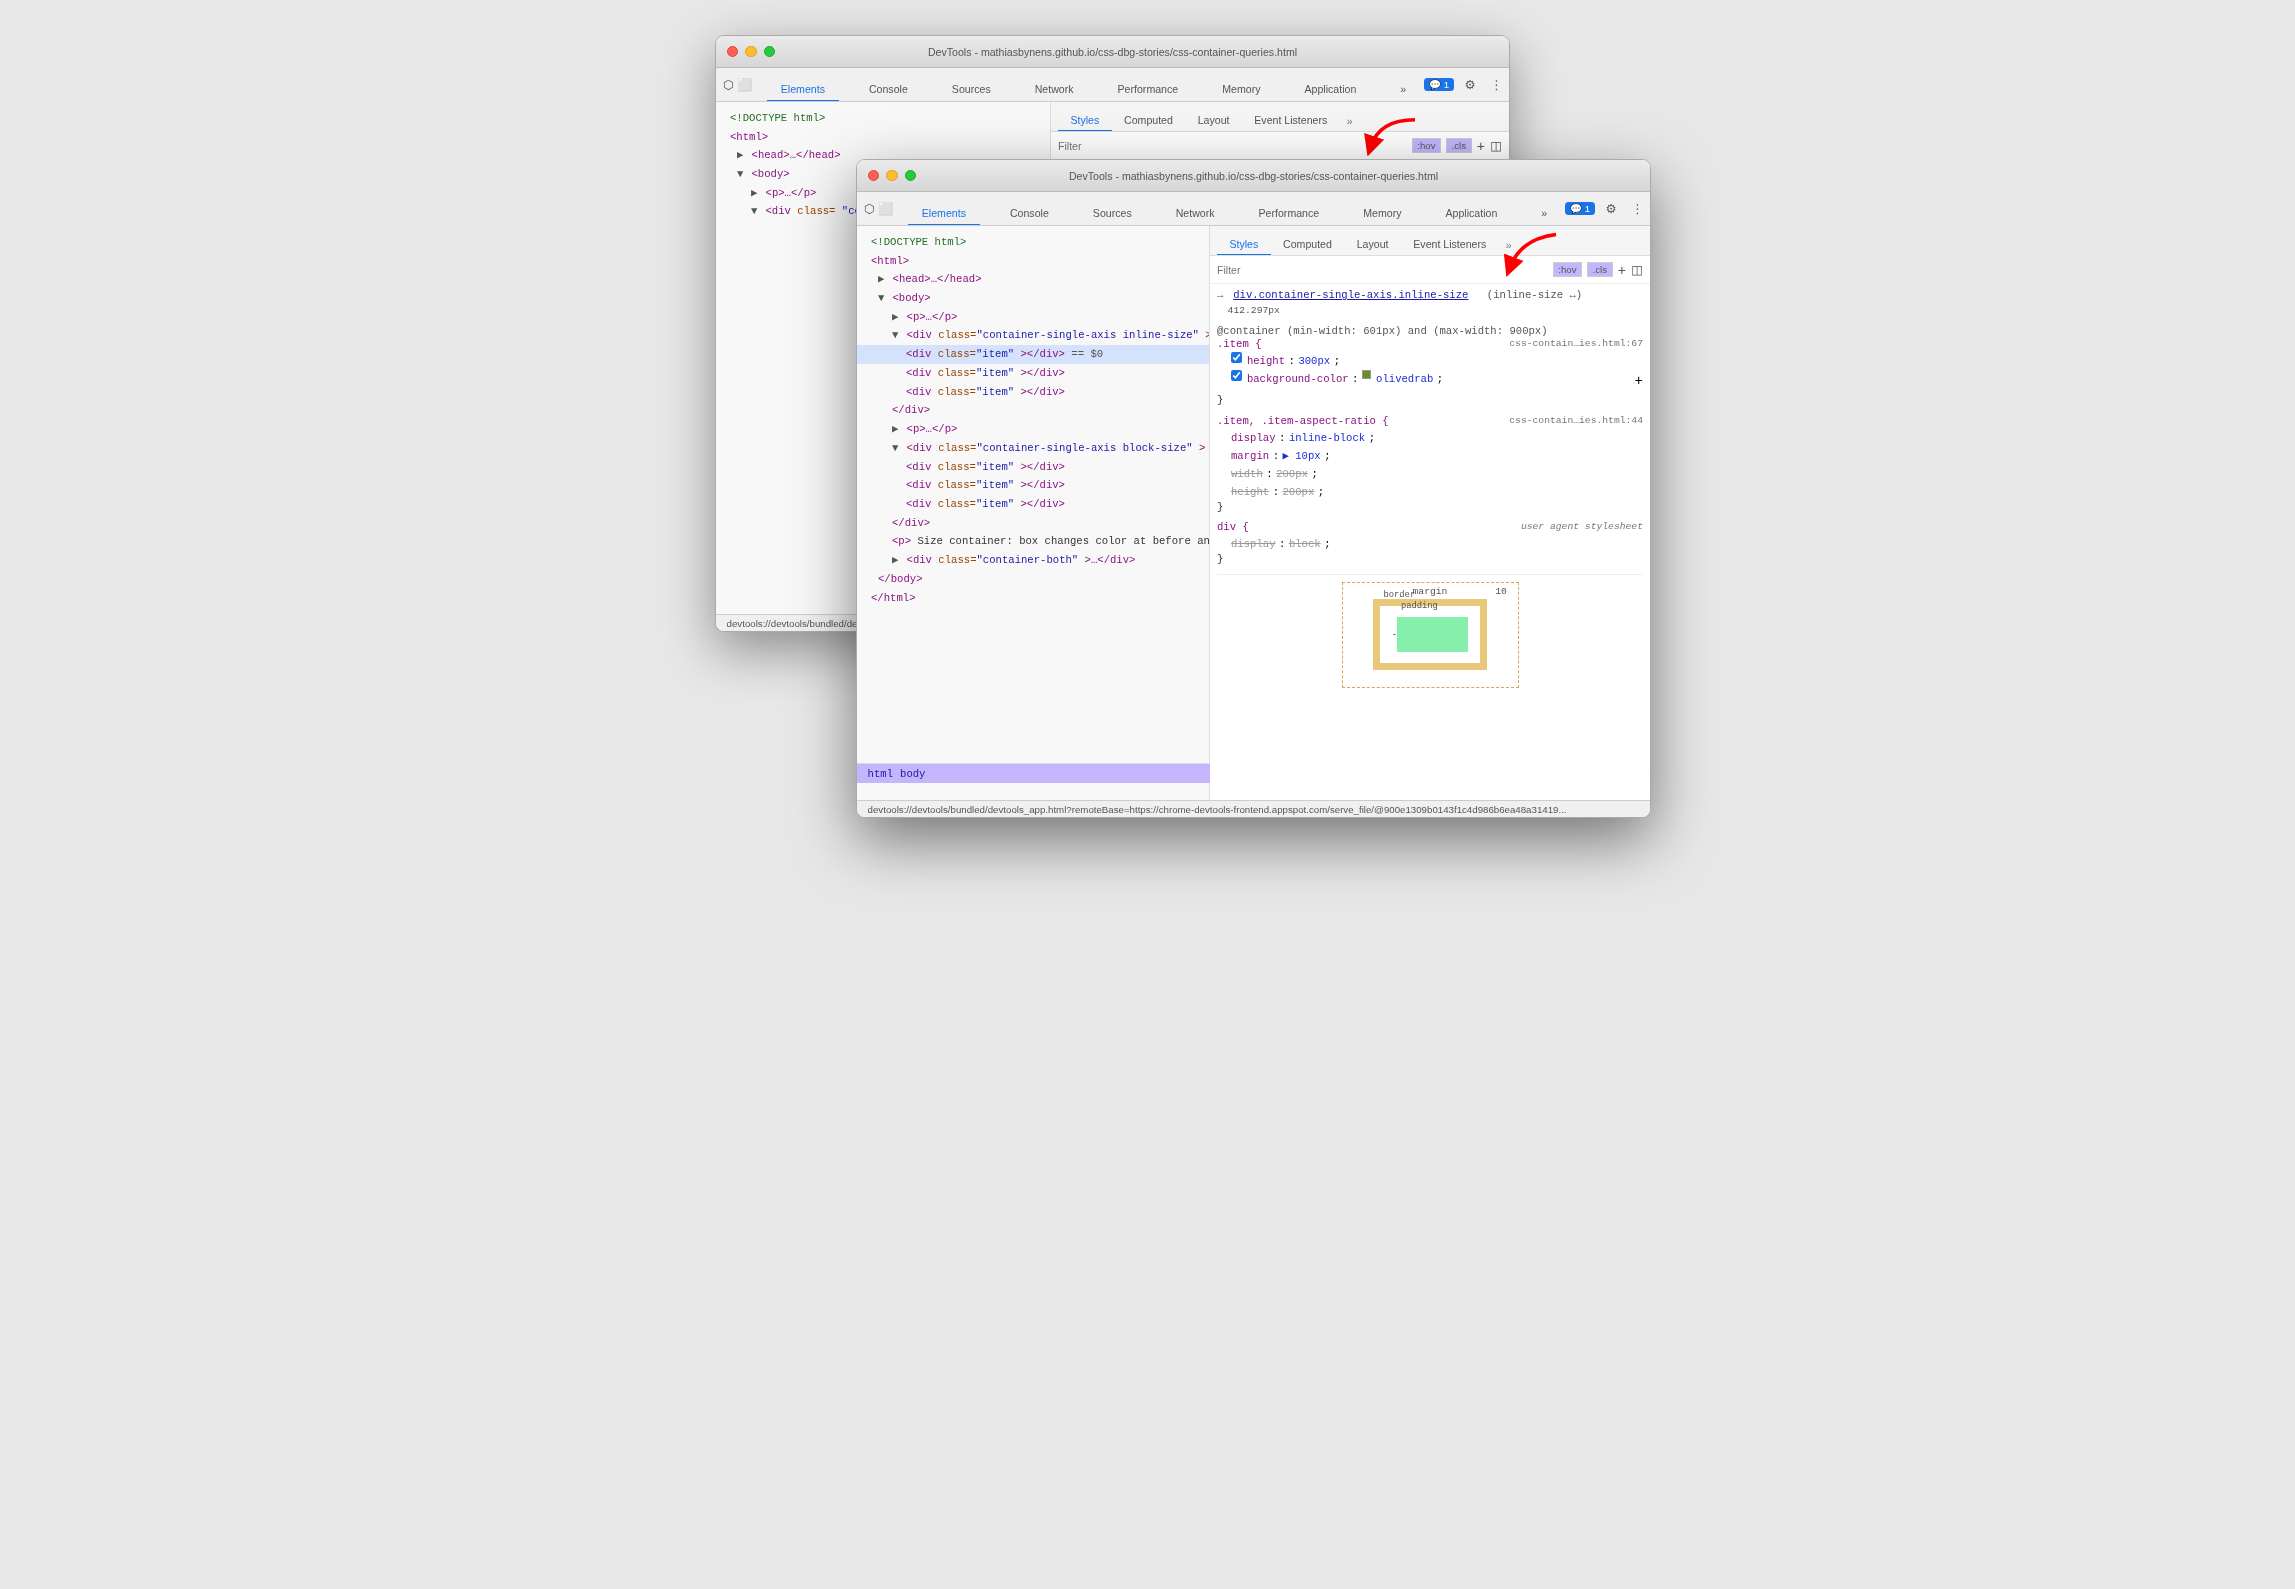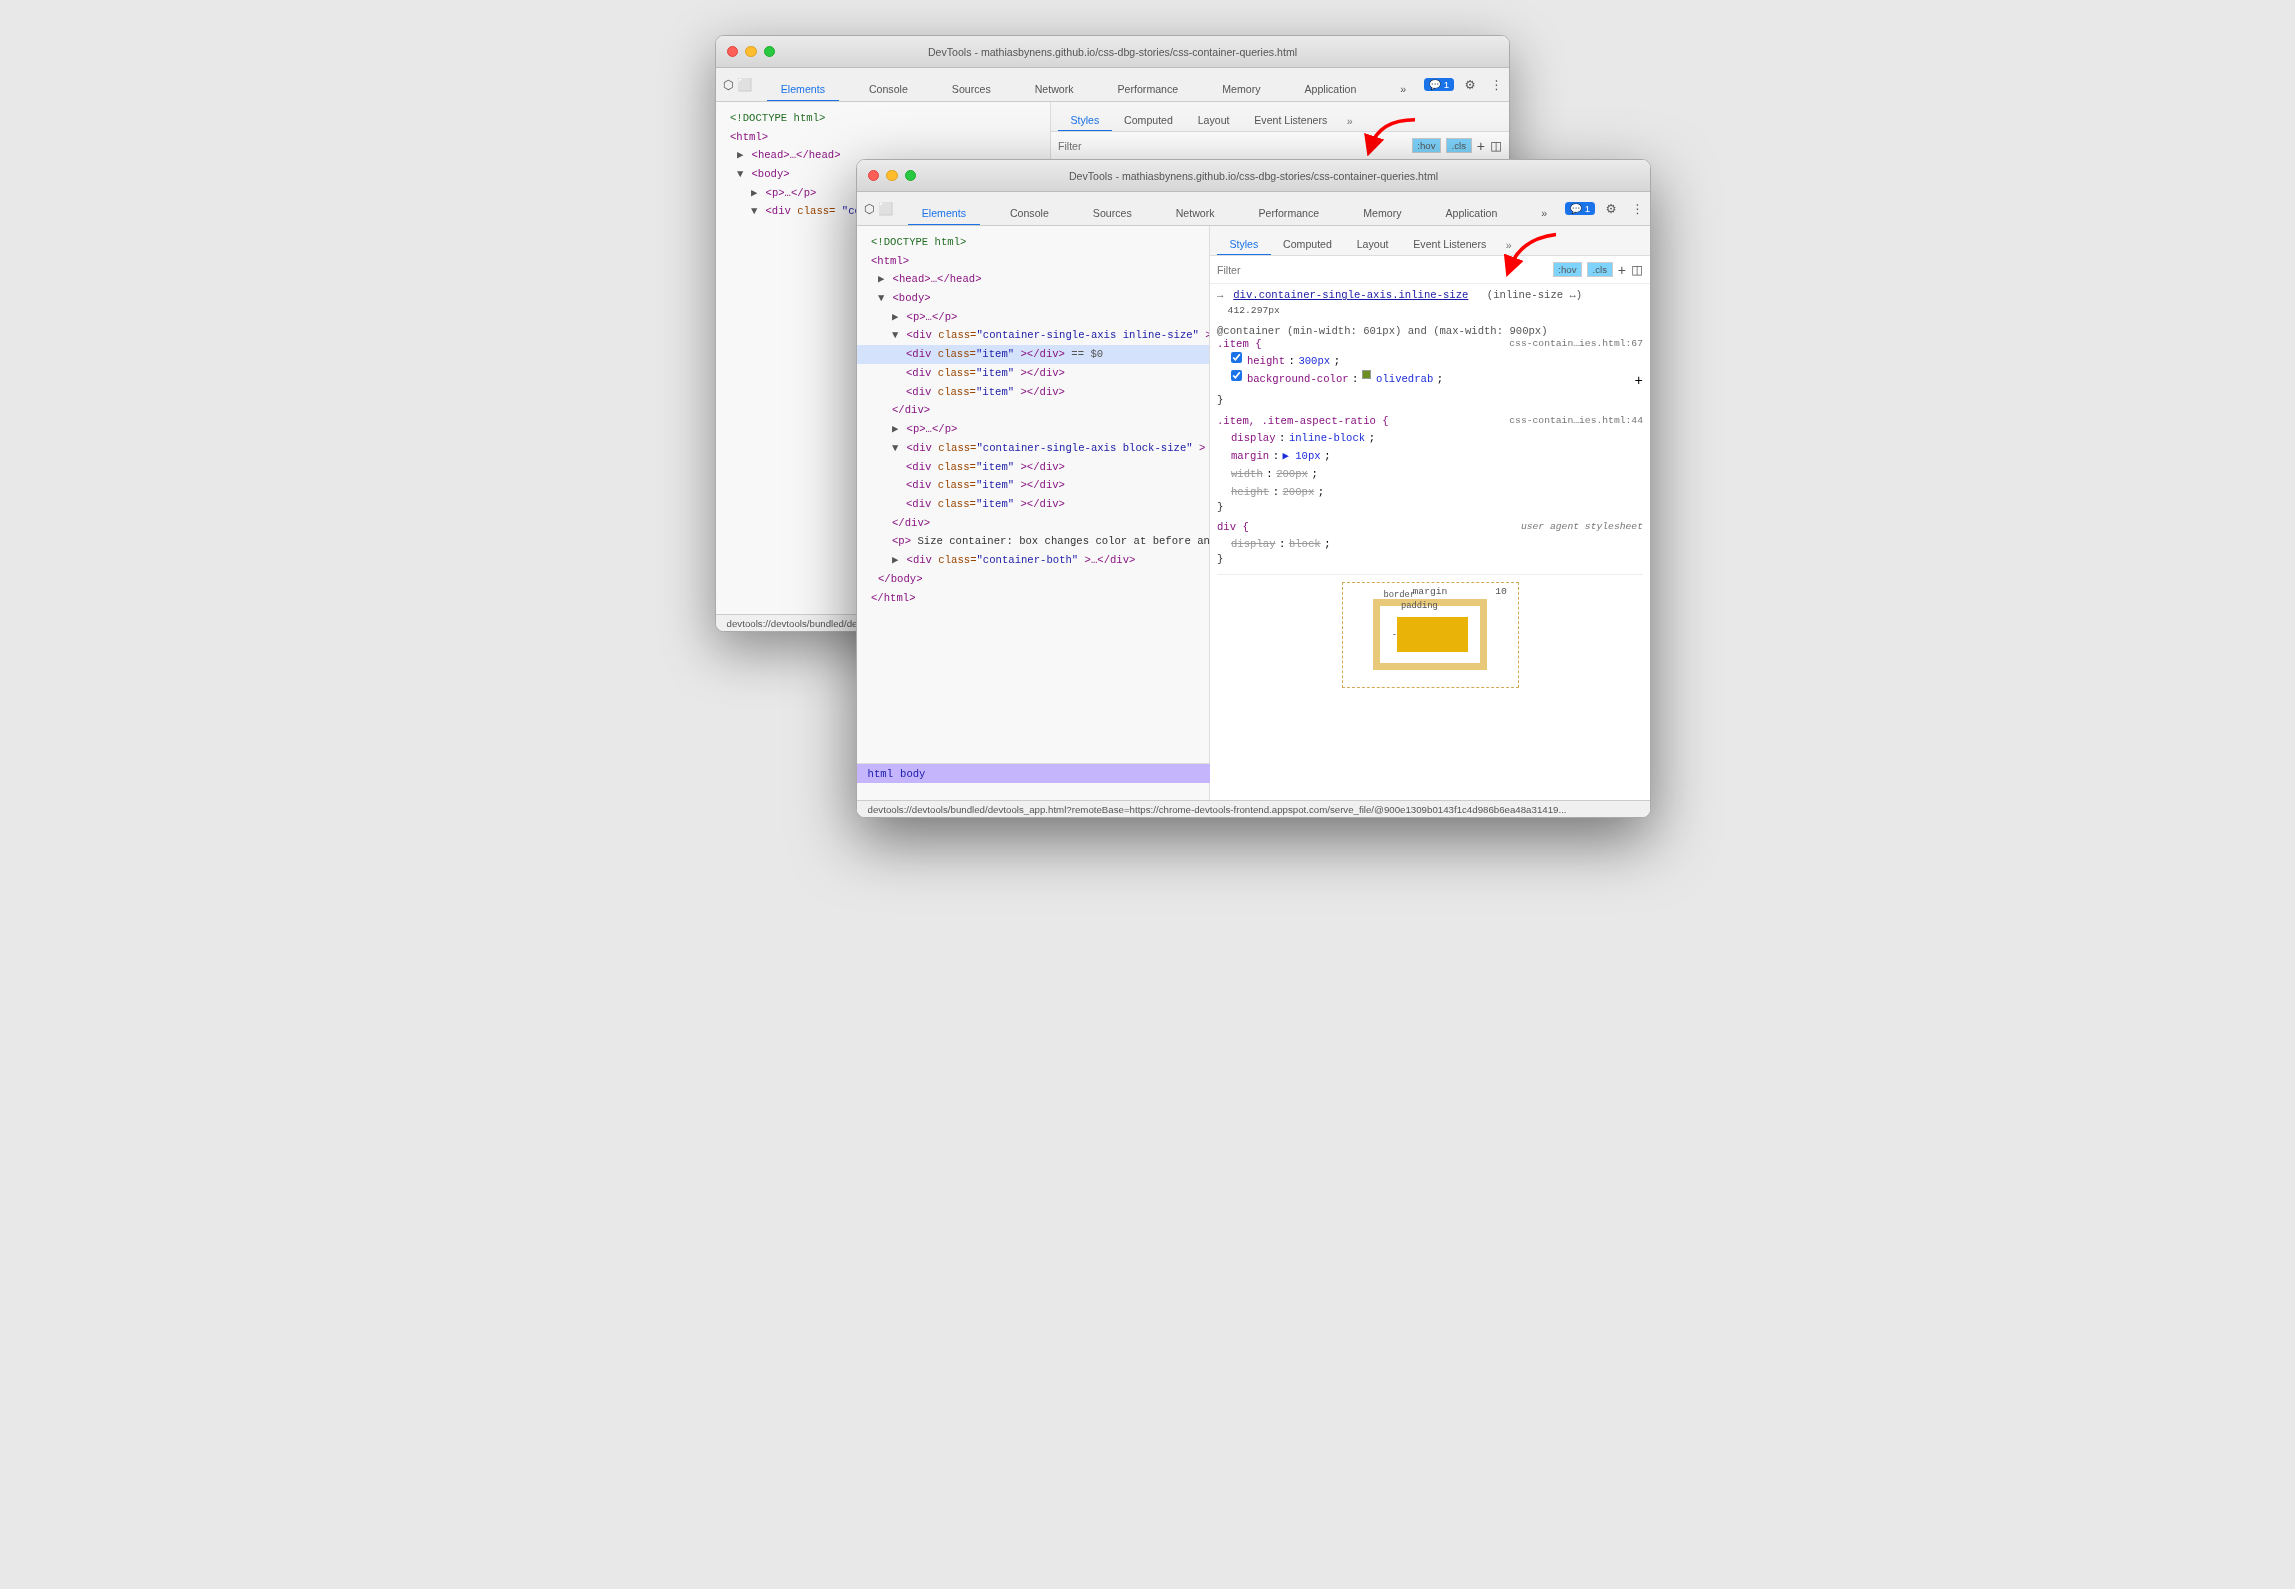--- a/index.html
+++ b/index.html
@@ -229,21 +229,21 @@
       font-size: 10.6px;
     }
 
     .filter-btn {
       padding: 0.9px 4.4px;
       border: 0.9px solid #ccc;
       border-radius: 0;
       font-size: 9.7px;
       cursor: pointer;
       color: #555;
-      background: #7dd3fc;
+      background: #c4b5fd;
     }
 
     
     .styles-content {
       flex: 1;
       overflow-y: auto;
       font-family: 'Menlo', 'Monaco', 'Courier New', monospace;
       font-size: 10.6px;
       padding: 5.3px 7px;
     }
@@ -349,21 +349,21 @@
       position: absolute;
       top: -16px;
       left: 3.5px;
       font-size: 8.8px;
       color: #555;
     }
 
     .box-padding {
       width: 71px;
       height: 35px;
-      background: #eab308;
+      background: #86efac;
       display: flex;
       align-items: center;
       justify-content: center;
       font-size: 9.7px;
       color: #555;
       position: relative;
     }
 
     .box-padding-label {
       position: absolute;

